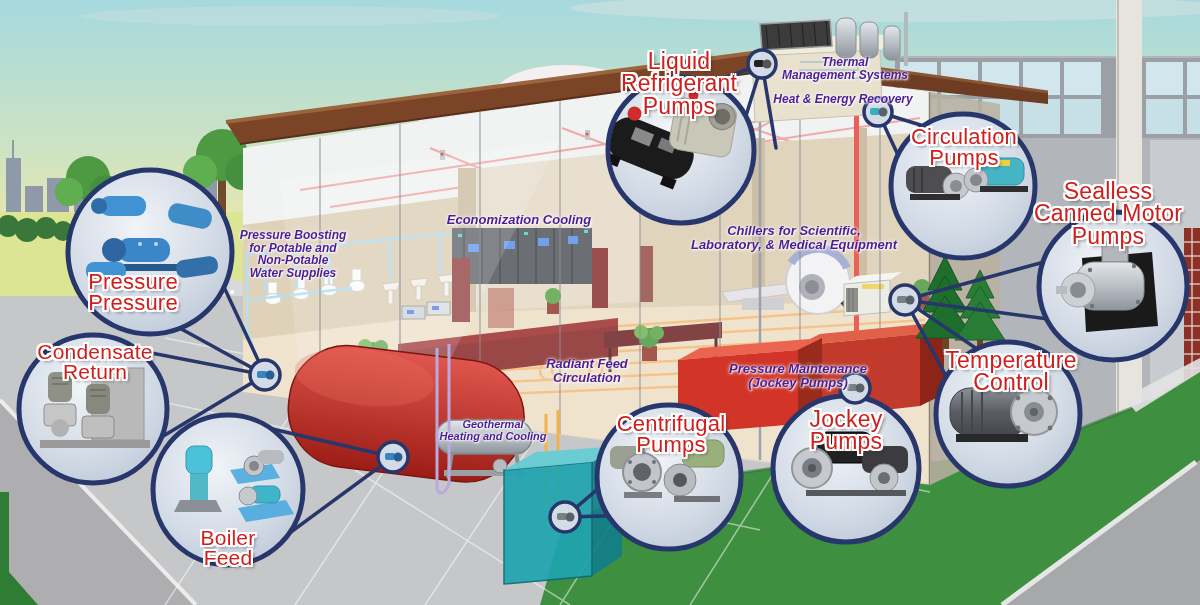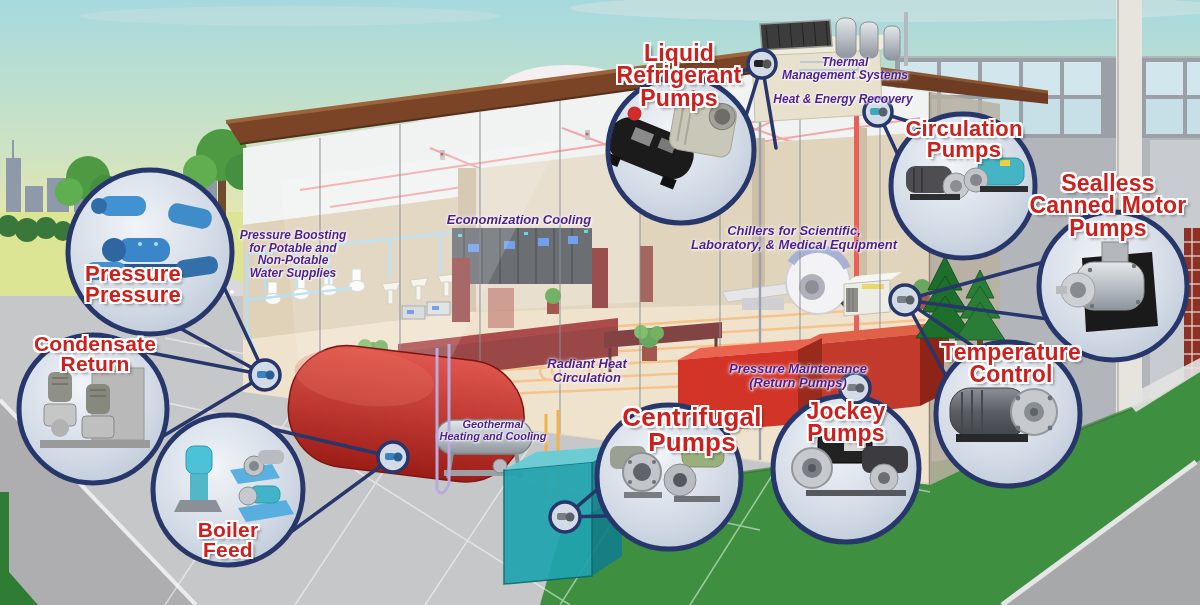--- a/index.html
+++ b/index.html
@@ -1,23 +1,23 @@
 <!DOCTYPE html>
 <html><head>
 <meta charset="utf-8">
 <style>
   html,body{margin:0;padding:0;background:#666;}
   #stage{position:relative;width:1200px;height:605px;overflow:hidden;
          font-family:"Liberation Sans",sans-serif;background:#a6d9de;}
   #stage svg{position:absolute;left:0;top:0;}
-  .co{position:absolute;transform:translateX(-50%);text-align:center;font-weight:bold;
+  .co{position:absolute;transform:translateX(-50%);text-align:center;font-weight:normal;
       color:#ce1f1d;line-height:.97;letter-spacing:.2px;white-space:nowrap;z-index:30;
       text-shadow:-2px -2px 0 #fff,2px -2px 0 #fff,-2px 2px 0 #fff,2px 2px 0 #fff,
                   0 -2px 0 #fff,0 2px 0 #fff,-2px 0 0 #fff,2px 0 0 #fff,
-                  3px 3px 3px rgba(40,40,40,.55);}
+                  3px 3px 3px rgba(40,40,40,.55);margin-top:8px;}
   .co span{display:block;}
   .loc{position:absolute;transform:translateX(-50%);text-align:center;font-style:italic;
        font-weight:bold;color:#4c1d95;line-height:1.05;white-space:nowrap;z-index:25;
        text-shadow:0 0 2px rgba(255,255,255,.95),0 0 4px rgba(255,255,255,.85),
                    1px 1px 2px rgba(255,255,255,.9);}
   .loc span{display:block;}
 </style>
 </head>
 <body>
 
@@ -687,21 +687,21 @@
 </div>
 <div class="co" style="left:1108px;top:172px;font-size:23px">
   <span>Sealless</span>
       <span>Canned Motor</span>
       <span>Pumps</span>
 </div>
 <div class="co" style="left:1011px;top:341px;font-size:23px">
   <span>Temperature</span>
       <span>Control</span>
 </div>
-<div class="co" style="left:692px;top:405px;font-size:26px">
+<div class="co" style="left:671px;top:405px;font-size:22px">
   <span>Centrifugal</span>
       <span>Pumps</span>
 </div>
 <div class="co" style="left:846px;top:400px;font-size:23px">
   <span>Jockey</span>
       <span>Pumps</span>
 </div>
 
 <div class="loc" style="left:845px;top:56px;font-size:12px">
   <span>Thermal</span>
@@ -713,29 +713,29 @@
 <div class="loc" style="left:519px;top:213px;font-size:13px">
   <span>Economization Cooling</span>
 </div>
 <div class="loc" style="left:293px;top:229px;font-size:12px">
   <span>Pressure Boosting</span>
       <span>for Potable and</span>
       <span>Non-Potable</span>
       <span>Water Supplies</span>
 </div>
 <div class="loc" style="left:587px;top:357px;font-size:13px">
-  <span>Radiant Heat</span>
+  <span>Radiant Feed</span>
       <span>Circulation</span>
 </div>
 <div class="loc" style="left:493px;top:419px;font-size:11px">
   <span>Geothermal</span>
       <span>Heating and Cooling</span>
 </div>
 <div class="loc" style="left:794px;top:224px;font-size:13px">
   <span>Chillers for Scientific,</span>
       <span>Laboratory, &amp; Medical Equipment</span>
 </div>
 <div class="loc" style="left:798px;top:362px;font-size:13px">
   <span>Pressure Maintenance</span>
-      <span>(Return Pumps)</span>
+      <span>(Jockey Pumps)</span>
 </div>
 
 </div>
 
 </body></html>

